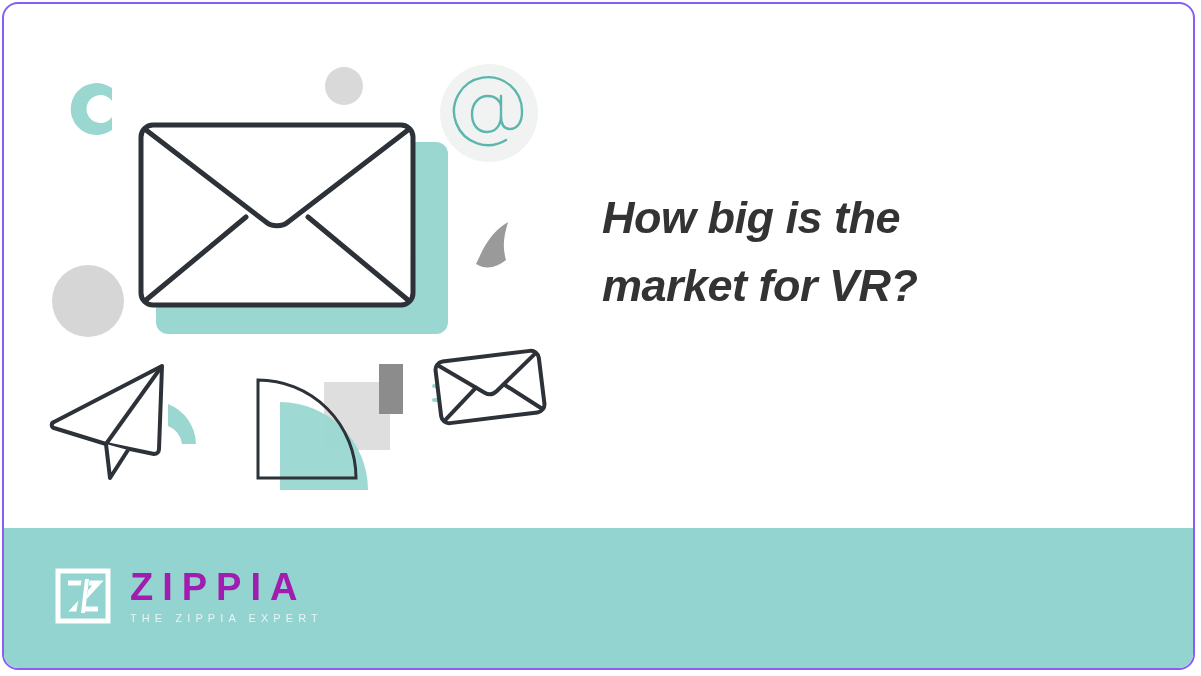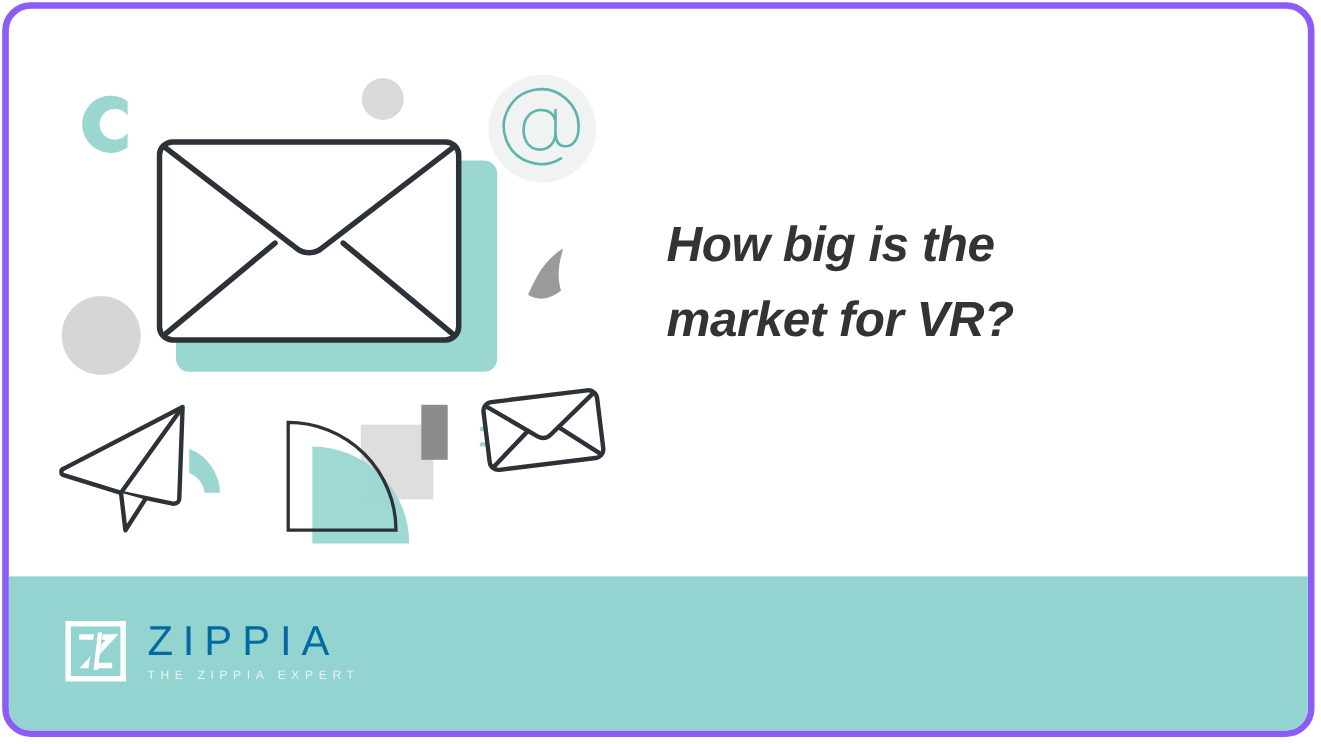--- a/index.html
+++ b/index.html
@@ -14,22 +14,22 @@
     font-family: "Liberation Sans", sans-serif;
   }
 
   .card {
     position: absolute;
     left: 2px;
     top: 2px;
     width: 1193px;
     height: 668px;
     background: #ffffff;
-    border: 6px solid #8b5cf6;
-    border-radius: 26px;
+    border: 2px solid #8b5cf6;
+    border-radius: 16px;
     overflow: hidden;
     box-sizing: border-box;
   }
 
   
   .artwork {
     position: absolute;
     left: 0;
     top: 0;
     width: 100%;
@@ -213,23 +213,23 @@
     height: 56px;
     flex: 0 0 auto;
   }
   .brand-text {
     margin-left: 19px;
     display: flex;
     flex-direction: column;
   }
   .brand-name {
     font-size: 38px;
-    font-weight: 400;
+    font-weight: 700;
     letter-spacing: 9px;
-    color: #0369a1;
+    color: #a21caf;
     line-height: 1;
   }
   .brand-tagline {
     margin-top: 7px;
     font-size: 11px;
     font-weight: 400;
     letter-spacing: 5.1px;
     color: rgba(255,255,255,0.78);
     line-height: 1;
   }

